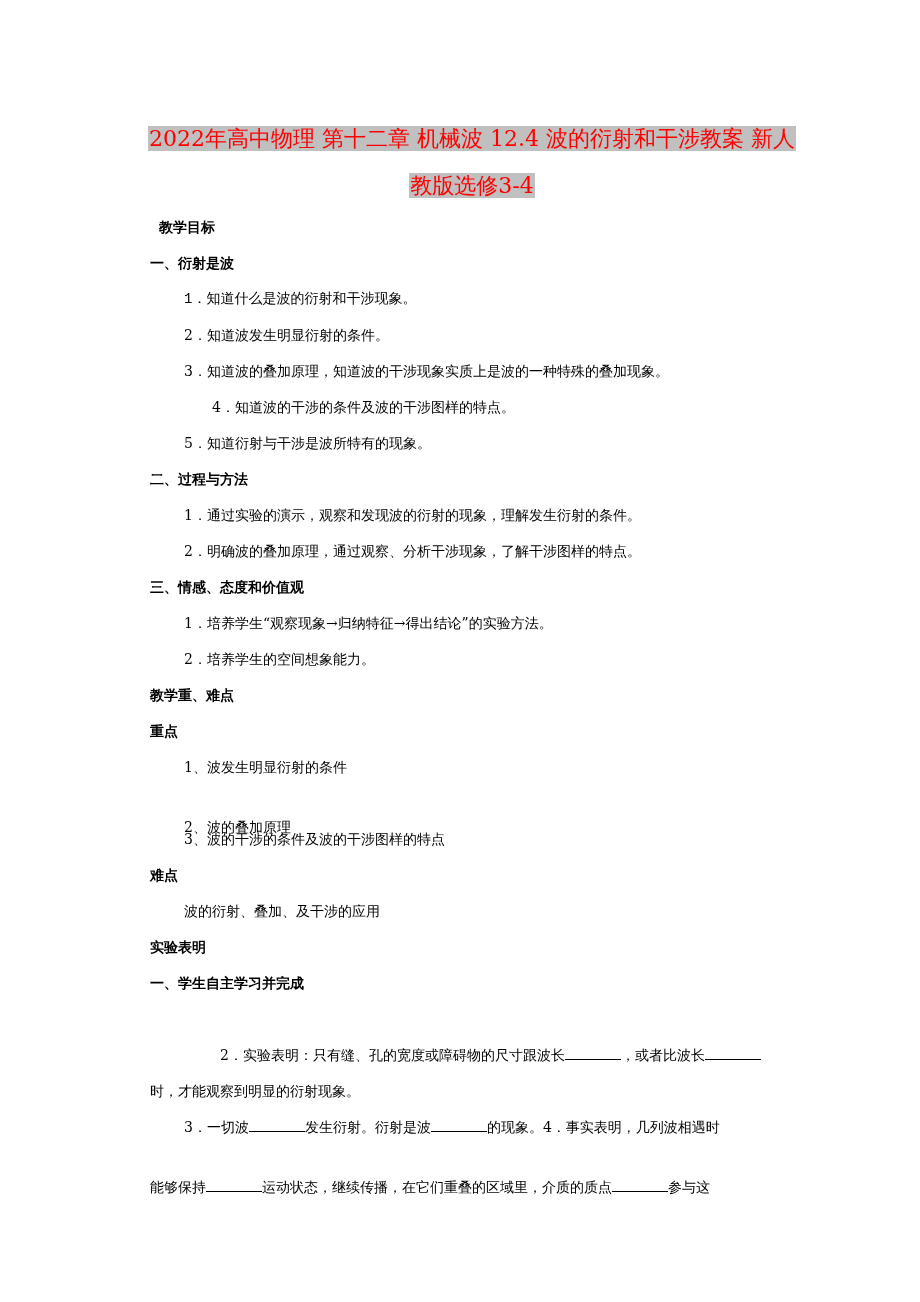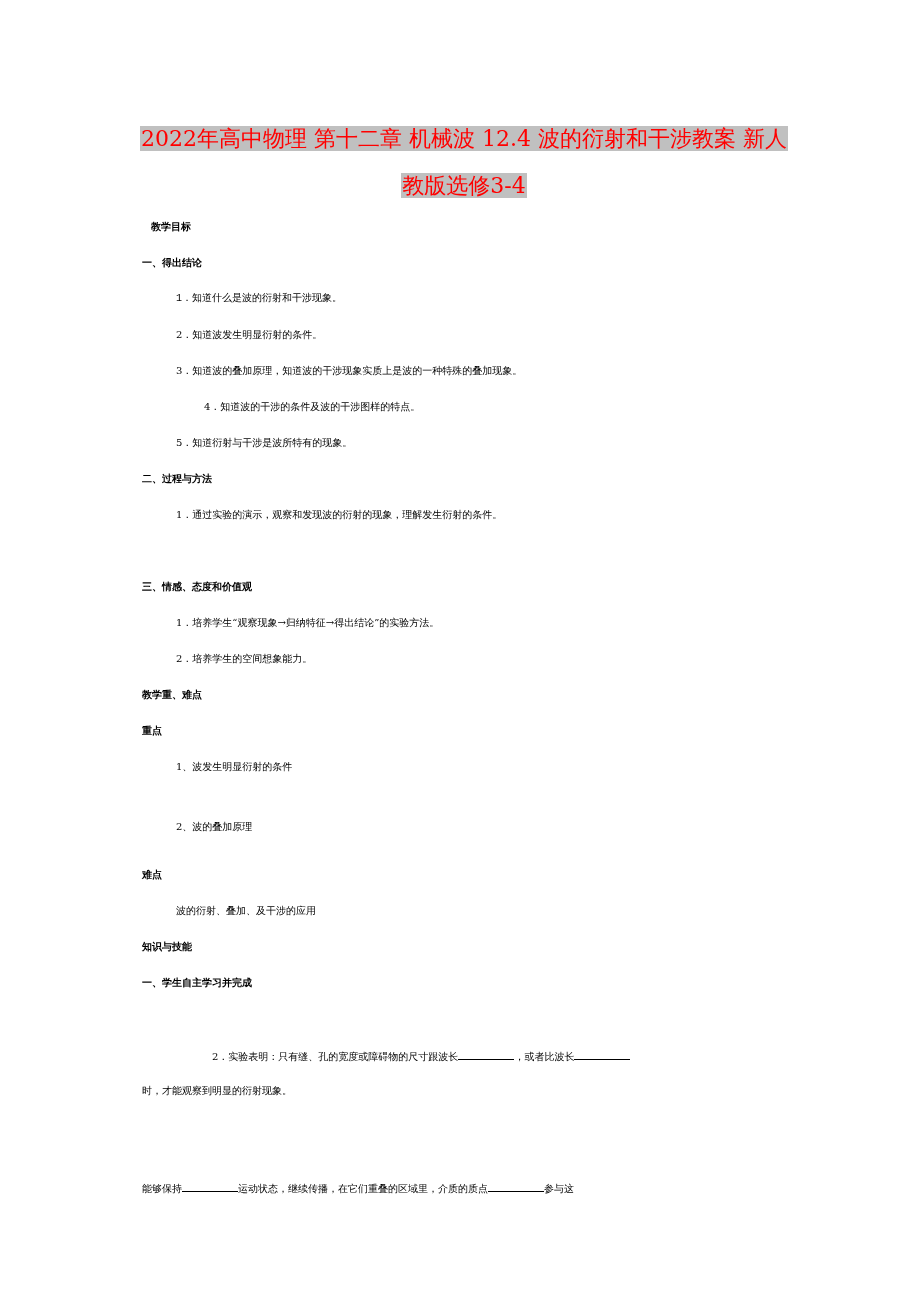--- a/index.html
+++ b/index.html
@@ -1,68 +1,73 @@
 <!DOCTYPE html>
 <html><head>
 <meta charset="utf-8">
 <style>
   html, body { margin: 0; padding: 0; background: #ffffff; }
   body { width: 920px; height: 1302px; position: relative; overflow: hidden;
          font-family: "DejaVu Serif", "Liberation Serif", serif; color: #000; }
-  .page { position: absolute; left: 4px; top: 0; width: 740px; height: 1302px; }
+  .page { position: absolute; left: 12px; top: 0; width: 740px; height: 1302px; }
   .title-line { position: absolute; left: 0; width: 920px; text-align: center;
                 font-size: 22px; line-height: 32px; color: #ff0000; }
   .title-line span { background: #c0c0c0; padding: 0 1px; }
-  .line { position: absolute; font-size: 10px; line-height: 20px; white-space: nowrap; }
+  .line { position: absolute; font-size: 14px; line-height: 20px; white-space: nowrap; }
   .h { font-family: "DejaVu Sans", "Liberation Sans", sans-serif; font-weight: bold; }
   .b { font-family: "DejaVu Serif", "Liberation Serif", serif; }
   .blank { display: inline-block; border-bottom: 1px solid #000; height: 14px; vertical-align: baseline; }
 </style>
 </head>
 <body>
 
 <div class="page">
 
   <div class="title-line" style="top:123px;">
     <span>2022年高中物理 第十二章 机械波 12.4 波的衍射和干涉教案 新人</span>
   </div>
   <div class="title-line" style="top:170px;">
     <span>教版选修3-4</span>
   </div>
 
   <div class="line h" style="left:147px; top:217px;">教学目标</div>
 
-  <div class="line h" style="left:138px; top:253px;">一、得出结论</div>
+  <div class="line h" style="left:138px; top:253px;">一、衍射是波</div>
   <div class="line b" style="left:172px; top:289px;font-family:Liberation Mono, monospace;">1．知道什么是波的衍射和干涉现象。</div>
   <div class="line b" style="left:172px; top:325px;">2．知道波发生明显衍射的条件。</div>
   <div class="line b" style="left:172px; top:361px;">3．知道波的叠加原理，知道波的干涉现象实质上是波的一种特殊的叠加现象。</div>
   <div class="line b" style="left:172px; top:397px;margin-left:28px;">4．知道波的干涉的条件及波的干涉图样的特点。</div>
   <div class="line b" style="left:172px; top:433px;">5．知道衍射与干涉是波所特有的现象。</div>
 
   <div class="line h" style="left:138px; top:469px;">二、过程与方法</div>
   <div class="line b" style="left:172px; top:505px;">1．通过实验的演示，观察和发现波的衍射的现象，理解发生衍射的条件。</div>
+  <div class="line b" style="left:172px; top:541px;">2．明确波的叠加原理，通过观察、分析干涉现象，了解干涉图样的特点。</div>
 
   <div class="line h" style="left:138px; top:577px;">三、情感、态度和价值观</div>
   <div class="line b" style="left:172px; top:613px;">1．培养学生“观察现象→归纳特征→得出结论”的实验方法。</div>
   <div class="line b" style="left:172px; top:649px;">2．培养学生的空间想象能力。</div>
 
   <div class="line h" style="left:138px; top:685px;">教学重、难点</div>
   <div class="line h" style="left:138px; top:721px;">重点</div>
   <div class="line b" style="left:172px; top:757px;">1、波发生明显衍射的条件</div>
   <div class="line b" style="left:172px; top:793px;margin-top:24px;">2、波的叠加原理</div>
+  <div class="line b" style="left:172px; top:829px;">3、波的干涉的条件及波的干涉图样的特点</div>
 
   <div class="line h" style="left:138px; top:865px;">难点</div>
   <div class="line b" style="left:172px; top:901px;">波的衍射、叠加、及干涉的应用</div>
 
-  <div class="line h" style="left:138px; top:937px;">知识与技能</div>
+  <div class="line h" style="left:138px; top:937px;">实验表明</div>
   <div class="line h" style="left:138px; top:973px;">一、学生自主学习并完成</div>
 
 
   <div class="line b" style="left:172px; top:1045px;margin-left:36px;">
     <span>2．实验表明：只有缝、孔的宽度或障碍物的尺寸跟波长</span><span class="blank" style="width:56px;"></span><span>，或者比波长</span><span class="blank" style="width:56px;"></span>
   </div>
   <div class="line b" style="left:138px; top:1081px;">时，才能观察到明显的衍射现象。</div>
 
+  <div class="line b" style="left:172px; top:1117px;">
+    <span>3．一切波</span><span class="blank" style="width:56px;"></span><span>发生衍射。衍射是波</span><span class="blank" style="width:56px;"></span><span>的现象。4．事实表明，几列波相遇时</span>
+  </div>
   <div class="line b" style="left:138px; top:1153px;margin-top:24px;">
     <span>能够保持</span><span class="blank" style="width:56px;"></span><span>运动状态，继续传播，在它们重叠的区域里，介质的质点</span><span class="blank" style="width:56px;"></span><span>参与这</span>
   </div>
 
 </div>
 
 </body></html>

